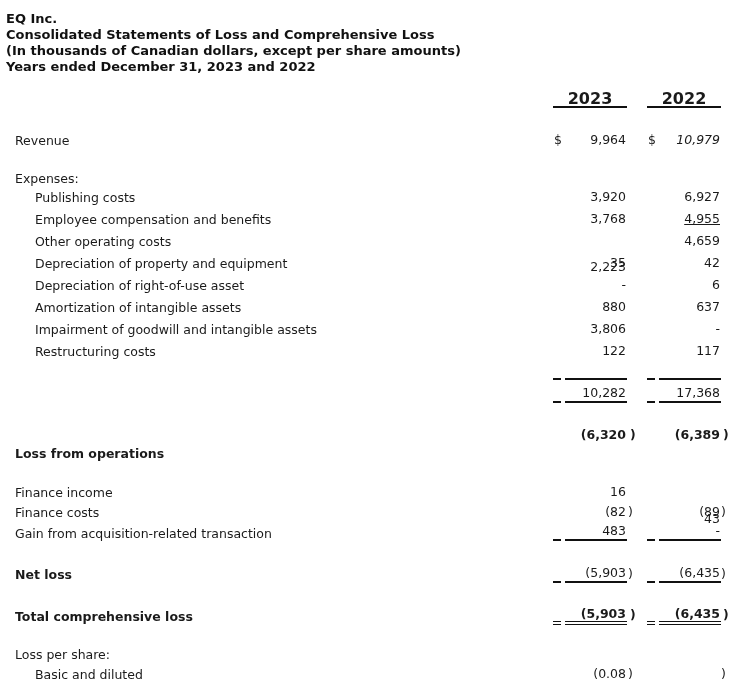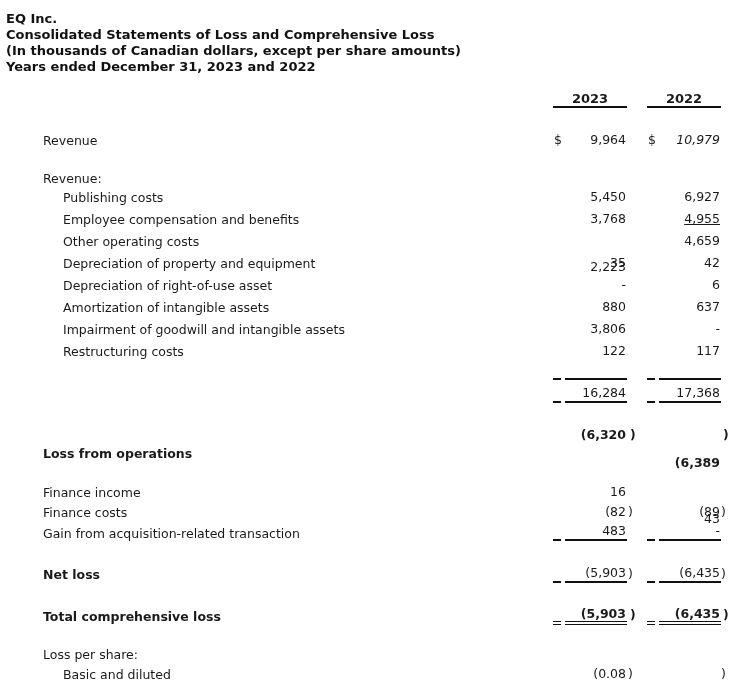--- a/index.html
+++ b/index.html
@@ -1,30 +1,30 @@
 <!DOCTYPE html>
 <html><head>
 <meta charset="utf-8">
 <style>
   html, body { margin: 0; padding: 0; background: #ffffff; }
   body {
     width: 748px; height: 699px; position: relative; overflow: hidden;
     font-family: "DejaVu Sans", sans-serif; color: #1a1a1a; font-size: 12.5px;
   }
   .hdr { position: absolute; left: 6px; font-weight: bold; font-size: 13px; line-height: 16px; color: #111; }
-  .lbl { position: absolute; font-size: 12.5px; line-height: 16px; white-space: nowrap; margin-left: 28px; }
+  .lbl { position: absolute; font-size: 12.5px; line-height: 16px; white-space: nowrap; }
   .bold { font-weight: bold; }
   .num { position: absolute; text-align: right; font-size: 12.5px; line-height: 16px; white-space: nowrap; }
   .c1 { left: 560px; width: 66px; }
   .c2 { left: 652px; width: 68px; }
   .dollar { position: absolute; font-size: 12.5px; line-height: 16px; }
   .paren { position: absolute; font-size: 12.5px; line-height: 16px; }
   .p1 { left: 628px; }
   .p2 { left: 721px; }
-  .yr { position: absolute; font-weight: bold; font-size: 13px; text-align: center; line-height: 16px; }
+  .yr { position: absolute; font-weight: bold; font-size: 16px; text-align: center; line-height: 16px; }
   .line { position: absolute; background: #111; height: 2px; }
   .dline { position: absolute; border-top: 1px solid #111; border-bottom: 1px solid #111; height: 2px; }
 </style>
 </head>
 <body>
 
 <div class="hdr" style="top:11px;">EQ Inc.</div>
 <div class="hdr" style="top:27px;">Consolidated Statements of Loss and Comprehensive Loss</div>
 <div class="hdr" style="top:43px;">(In thousands of Canadian dollars, except per share amounts)</div>
 <div class="hdr" style="top:59px;">Years ended December 31, 2023 and 2022</div>
@@ -33,24 +33,24 @@
 <div class="yr" style="left:647px; width:74px; top:91px;">2022</div>
 <div class="line" style="left:553px; width:74px; top:106px;"></div>
 <div class="line" style="left:647px; width:74px; top:106px;"></div>
 
 <div class="lbl" style="left:15px; top:133px;">Revenue</div>
 <div class="dollar" style="left:554px; top:132px;">$</div>
 <div class="dollar" style="left:648px; top:132px;">$</div>
 <div class="num c1" style="top:132px;">9,964</div>
 <div class="num c2" style="top:132px;font-style:italic;">10,979</div>
 
-<div class="lbl" style="left:15px; top:171px;">Revenue:</div>
+<div class="lbl" style="left:15px; top:171px;">Expenses:</div>
 
 <div class="lbl" style="left:35px; top:190px;">Publishing costs</div>
-<div class="num c1" style="top:189px;">5,450</div>
+<div class="num c1" style="top:189px;">3,920</div>
 <div class="num c2" style="top:189px;">6,927</div>
 
 <div class="lbl" style="left:35px; top:212px;">Employee compensation and benefits</div>
 <div class="num c1" style="top:211px;">3,768</div>
 <div class="num c2" style="top:211px;text-decoration:underline;">4,955</div>
 
 <div class="lbl" style="left:35px; top:234px;">Other operating costs</div>
 <div class="num c1" style="top:219px;margin-top:40px;">2,223</div>
 <div class="num c2" style="top:233px;">4,659</div>
 
@@ -71,31 +71,31 @@
 <div class="num c2" style="top:321px;">-</div>
 
 <div class="lbl" style="left:35px; top:344px;">Restructuring costs</div>
 <div class="num c1" style="top:343px;">122</div>
 <div class="num c2" style="top:343px;">117</div>
 
 <div class="line" style="left:553px; width:8px; top:378px;"></div>
 <div class="line" style="left:565px; width:62px; top:378px;"></div>
 <div class="line" style="left:647px; width:8px; top:378px;"></div>
 <div class="line" style="left:659px; width:62px; top:378px;"></div>
-<div class="num c1" style="top:385px;">16,284</div>
+<div class="num c1" style="top:385px;">10,282</div>
 <div class="num c2" style="top:385px;">17,368</div>
 <div class="line" style="left:553px; width:8px; top:401px;"></div>
 <div class="line" style="left:565px; width:62px; top:401px;"></div>
 <div class="line" style="left:647px; width:8px; top:401px;"></div>
 <div class="line" style="left:659px; width:62px; top:401px;"></div>
 
 <div class="lbl bold" style="left:15px; top:446px;">Loss from operations</div>
 <div class="num c1 bold" style="top:427px;">(6,320</div>
 <div class="paren p1 bold" style="top:427px; left:630px;">)</div>
-<div class="num c2 bold" style="top:427px;margin-top:28px;">(6,389</div>
+<div class="num c2 bold" style="top:427px;">(6,389</div>
 <div class="paren p2 bold" style="top:427px; left:723px;">)</div>
 
 <div class="lbl" style="left:15px; top:485px;">Finance income</div>
 <div class="num c1" style="top:484px;">16</div>
 <div class="num c2" style="top:511px;">43</div>
 
 <div class="lbl" style="left:15px; top:505px;">Finance costs</div>
 <div class="num c1" style="top:504px;">(82</div>
 <div class="paren p1" style="top:504px;">)</div>
 <div class="num c2" style="top:504px;">(89</div>

